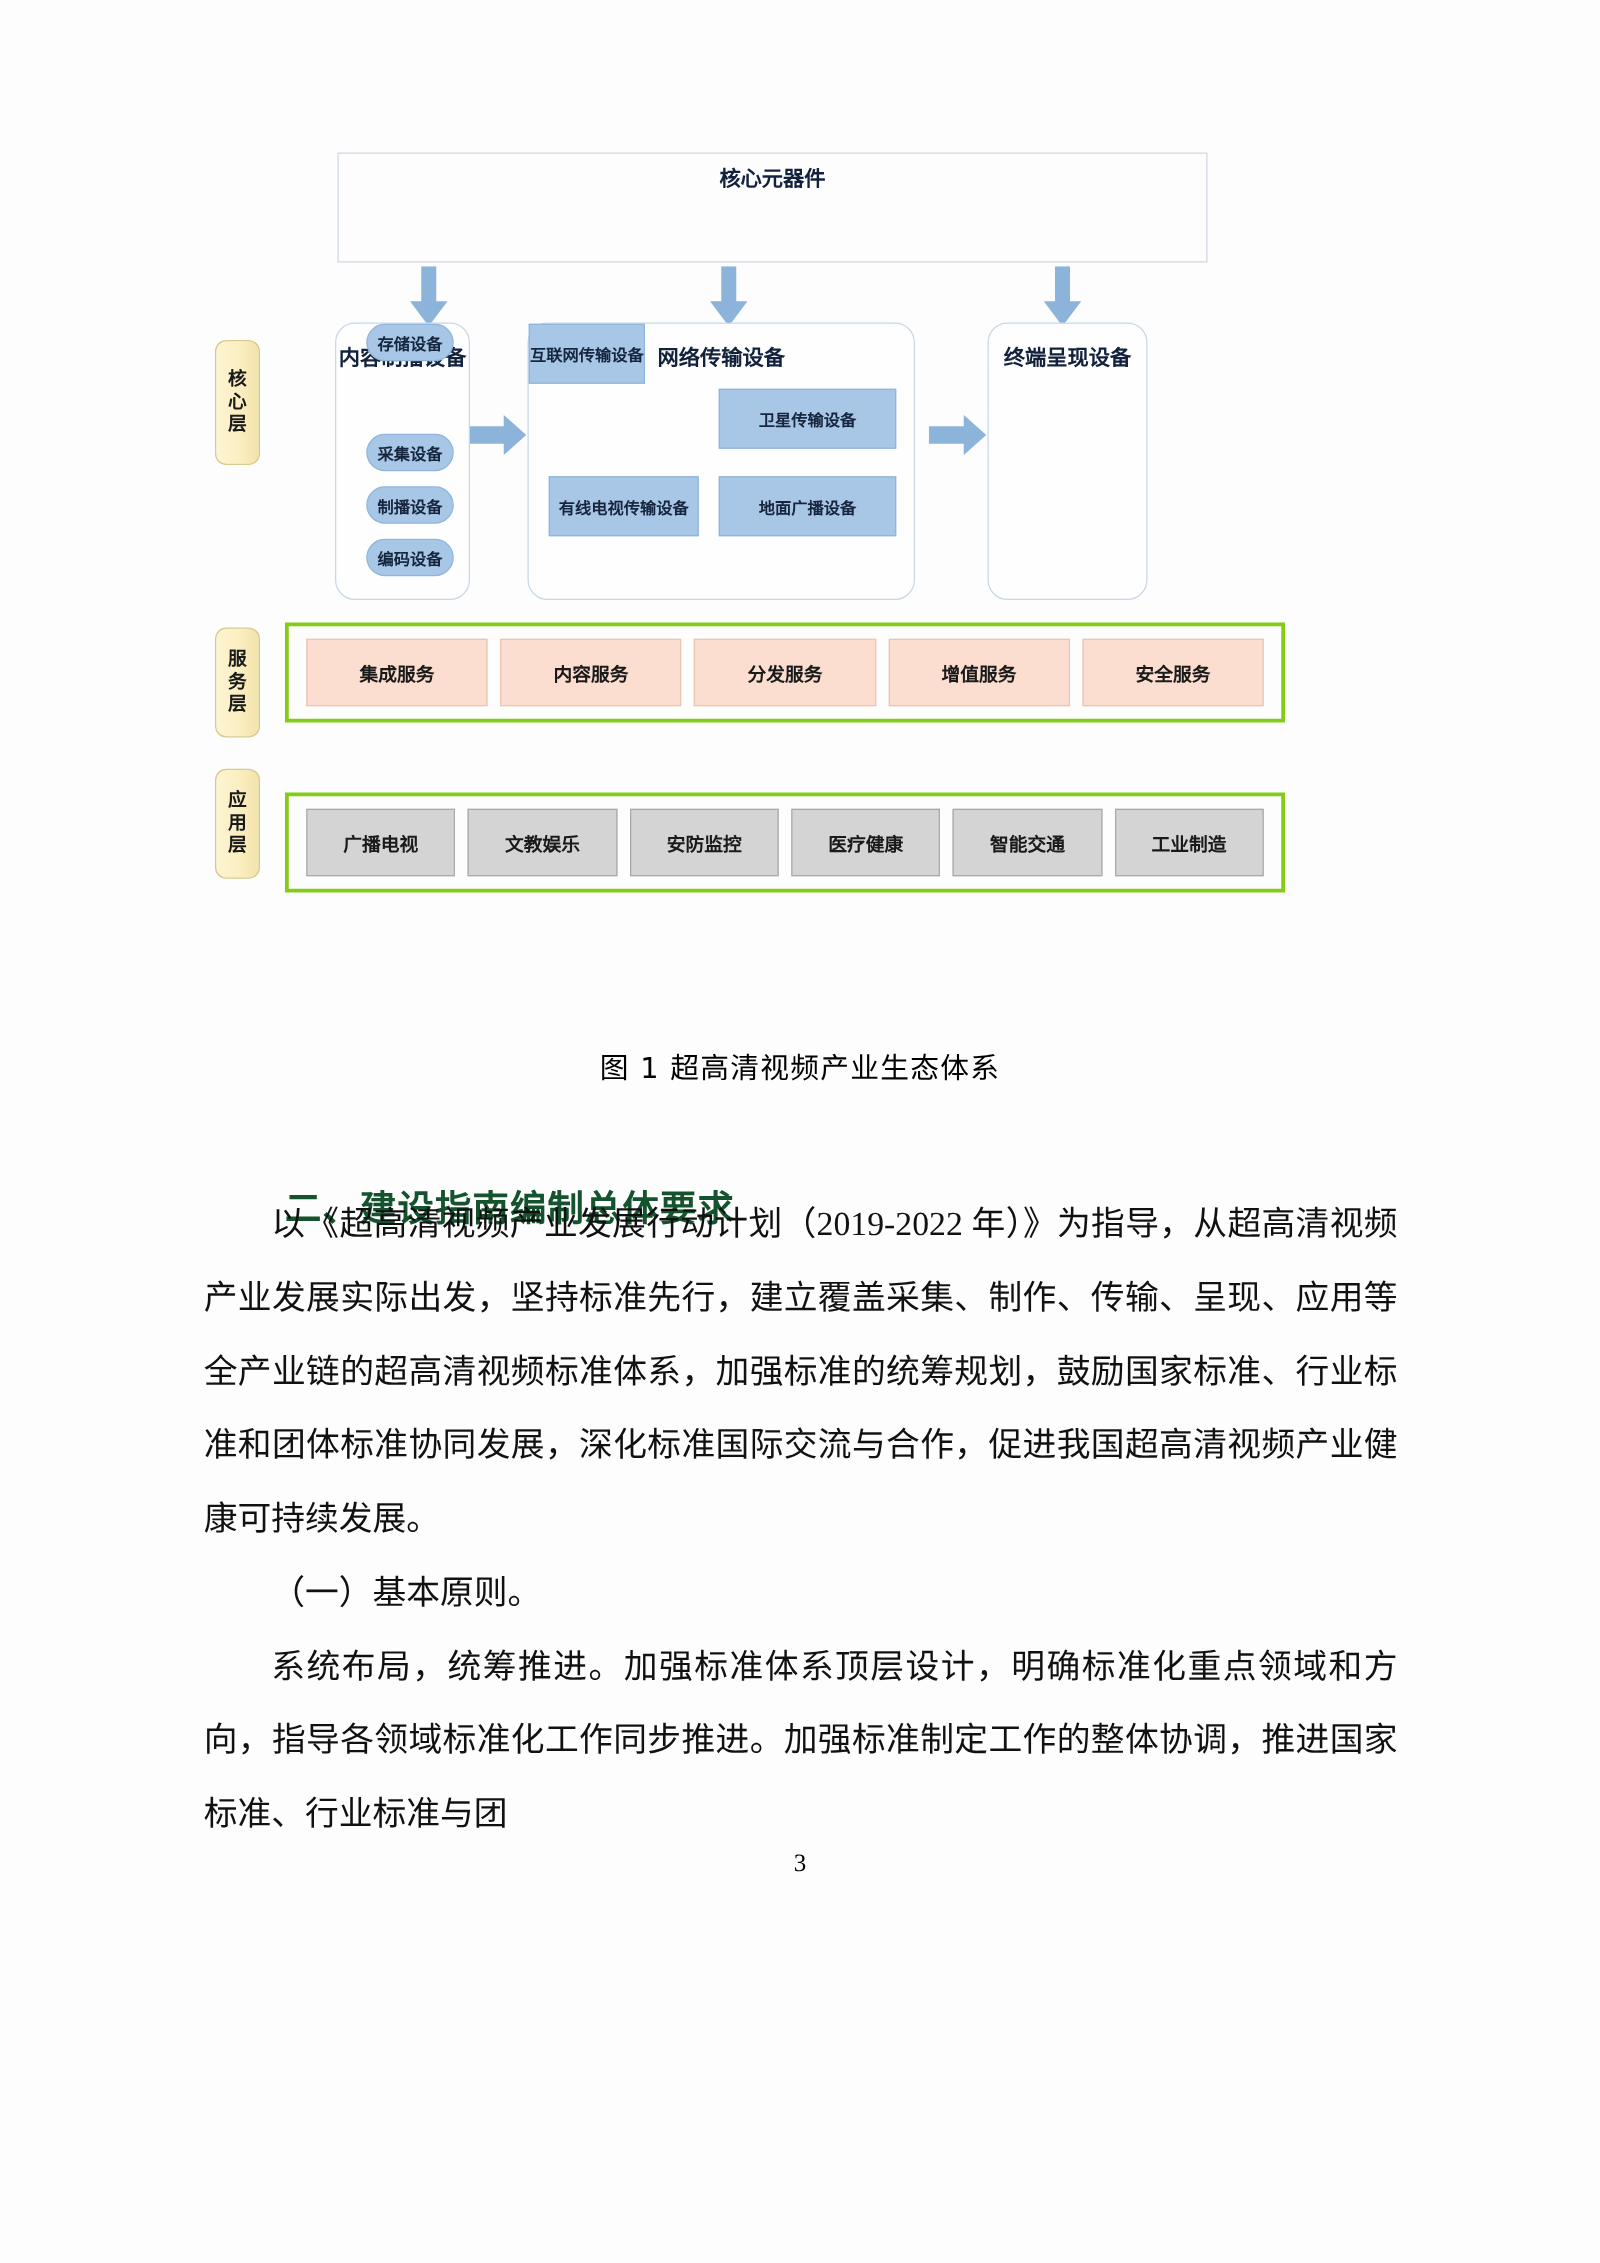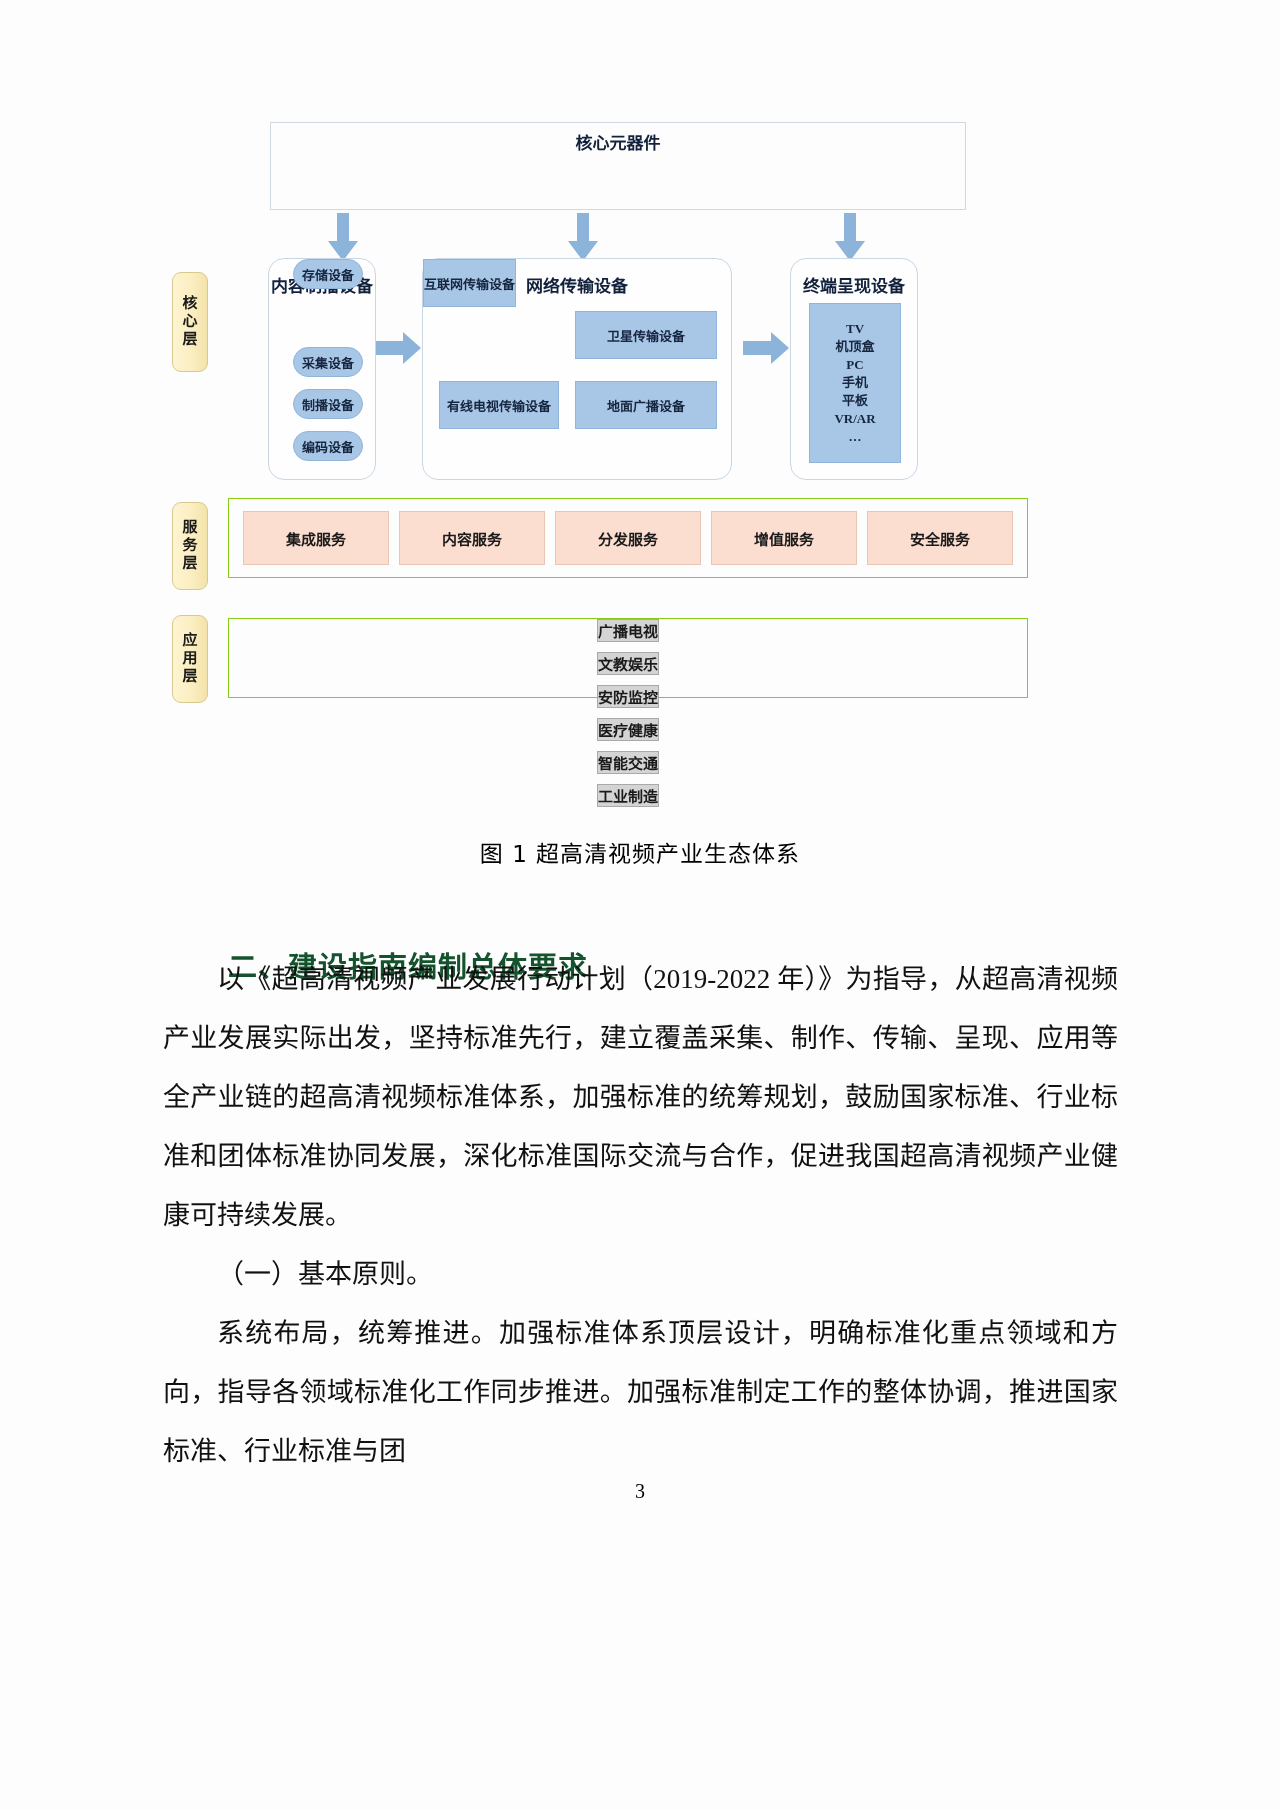--- a/index.html
+++ b/index.html
@@ -202,30 +202,30 @@
   }
   #terminal-list span { display: block; }
 
   
   .strip {
     position: absolute;
     left: 78px;
     width: 800px;
     height: 80px;
     background: #fdfdfd;
-    border: 1px solid #84cc16;
+    border: 3px solid #84cc16;
     box-sizing: border-box;
     display: flex;
     align-items: center;
     justify-content: space-between;
     padding: 0 14px;
     gap: 10px;
   }
   #strip-service { top: 388px; }
-  #strip-app     { top: 508px; flex-direction: column; }
+  #strip-app     { top: 524px; }
 
   .strip-cell {
     flex: 1 1 0;
     height: 54px;
     box-sizing: border-box;
     display: flex;
     align-items: center;
     justify-content: center;
     font-family: "DejaVu Sans", "Liberation Sans", sans-serif;
     font-weight: bold;
@@ -352,29 +352,20 @@
     <div class="device-box" id="box-network">
       <div class="device-title">网络传输设备</div>
       <div class="dev-item">卫星传输设备</div>
       <div class="dev-item">有线电视传输设备</div>
       <div class="dev-item">地面广播设备</div>
       <div class="dev-item">互联网传输设备</div>
     </div>
 
     <div class="device-box" id="box-terminal">
       <div class="device-title">终端呈现设备</div>
-      <div id="terminal-list">
-        <span>TV</span>
-        <span>机顶盒</span>
-        <span>PC</span>
-        <span>手机</span>
-        <span>平板</span>
-        <span>VR/AR</span>
-        <span>…</span>
-      </div>
     </div>
 
     <div class="strip" id="strip-service">
       <div class="strip-cell">集成服务</div>
       <div class="strip-cell">内容服务</div>
       <div class="strip-cell">分发服务</div>
       <div class="strip-cell">增值服务</div>
       <div class="strip-cell">安全服务</div>
     </div>
 

